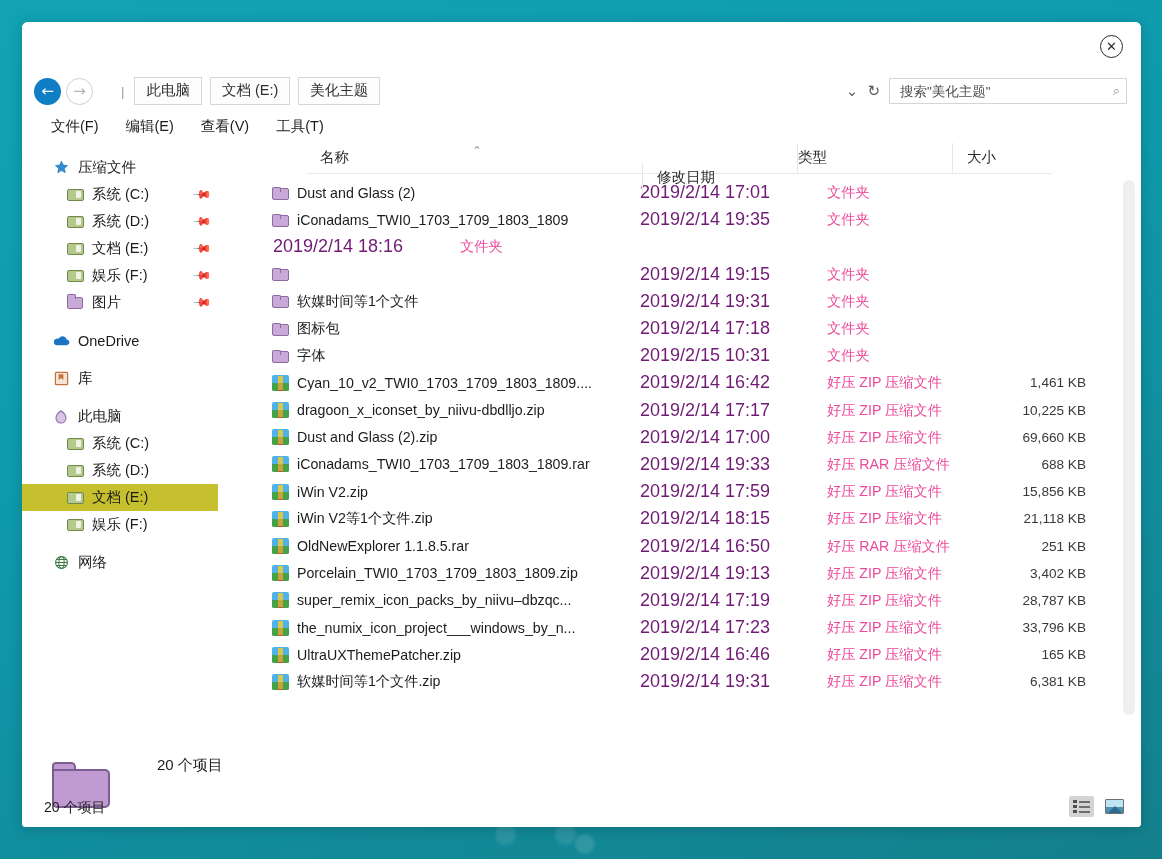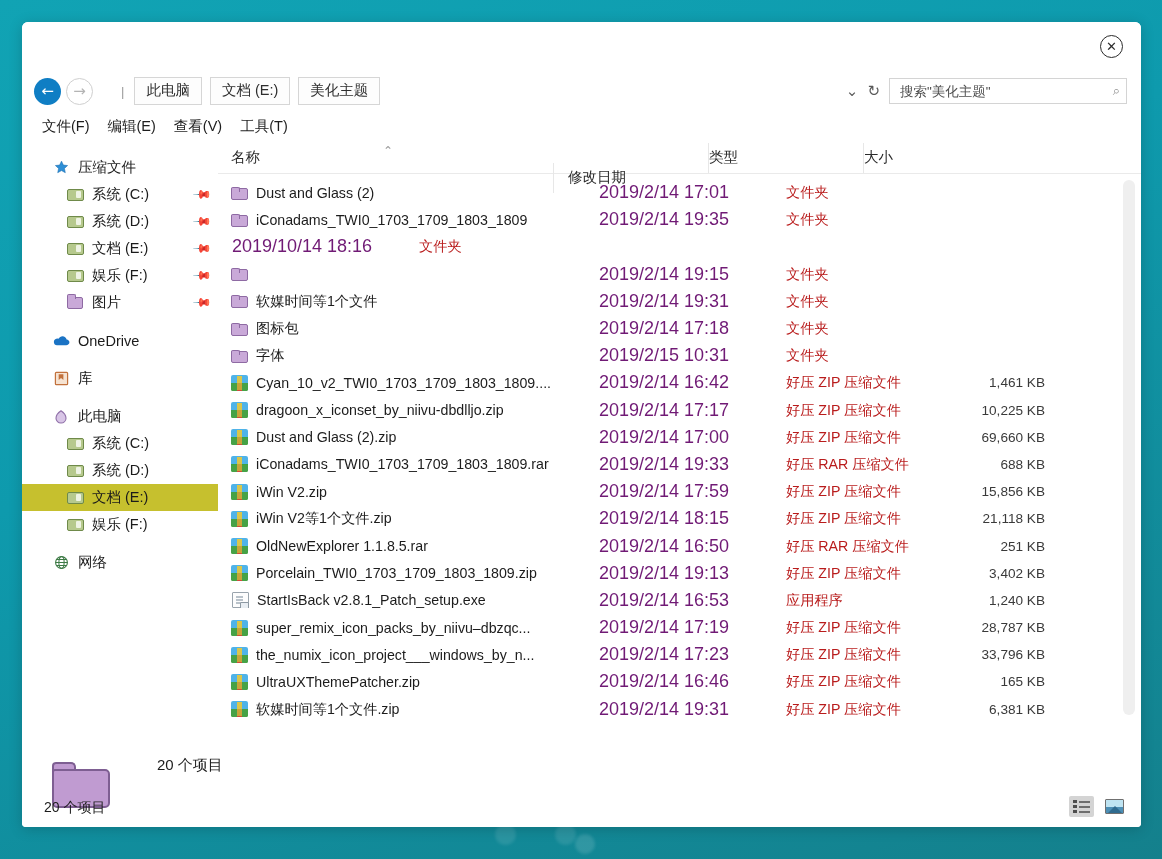--- a/index.html
+++ b/index.html
@@ -150,20 +150,21 @@
     align-items: center;
     padding-left: 20px;
     gap: 18px;
     flex: 0 0 auto;
   }
   .menubar .mitem {
     font-size: 14.5px;
     color: #1d1d1d;
     cursor: pointer;
     white-space: nowrap;
+    margin-left: 9px;
   }
 
   
   .bodysplit {
     flex: 1 1 auto;
     display: flex;
     min-height: 0;
     position: relative;
   }
 
@@ -239,20 +240,21 @@
     border-radius: 2px 2px 0 0;
   }
 
   
   .listpane {
     flex: 1 1 auto;
     min-width: 0;
     display: flex;
     flex-direction: column;
     position: relative;
+    align-items: center;
   }
   .colhead {
     height: 34px;
     display: flex;
     align-items: center;
     border-bottom: 1px solid #eaeaea;
     flex: 0 0 auto;
     position: relative;
     padding-top: 2px;
   }
@@ -262,21 +264,21 @@
     position: relative;
     height: 30px;
     display: flex;
     align-items: center;
     cursor: pointer;
   }
   .colhead .ch + .ch { border-left: 1px solid #e7e7e7; }
   .ch.c-name { width: 335px; padding-left: 13px; }
   .ch.c-date { width: 155px; padding-left: 14px; margin-top: 40px; }
   .ch.c-type { width: 155px; }
-  .ch.c-size { width: 100px; }
+  .ch.c-size { width: 100px; padding-left: 14px; }
   .sort-caret {
     position: absolute;
     left: 165px;
     top: 1px;
     font-size: 12px;
     color: #9d9d9d;
     font-family: "DejaVu Sans", sans-serif;
   }
 
   .rows {
@@ -287,21 +289,21 @@
   .frow {
     height: 27.2px;
     display: flex;
     align-items: center;
     cursor: default;
     gap: 32px;
   }
   .cell { font-size: 14.2px; color: #1c1c1c; white-space: nowrap; overflow: hidden; }
   .cell.name { width: 335px; padding-left: 13px; display: flex; align-items: center; gap: 8px; }
   .cell.date { width: 155px; padding-left: 14px; color: #701a75; font-size: 18px; }
-  .cell.type { width: 155px; padding-left: 14px; color: #b91c1c; }
+  .cell.type { width: 155px; padding-left: 14px; color: #ec4899; }
   .cell.size { width: 100px; padding-left: 14px; color: #3a3a3a; text-align: right; padding-right: 14px; font-size: 13.6px; display: block; }
 
   .fname { overflow: hidden; text-overflow: ellipsis; white-space: nowrap; }
 
   
   .ri { width: 17px; height: 15px; flex: 0 0 17px; position: relative; }
   .ri-folder {
     background: #c9a9d8;
     border: 1.2px solid #8e6aa3;
     border-radius: 1px 2px 2px 2px;
@@ -675,21 +677,21 @@
           <div class="frow">
             <div class="cell name">
               <span class="ri ri-folder"></span>
               <span class="fname">iConadams_TWI0_1703_1709_1803_1809</span>
             </div>
             <div class="cell date">2019/2/14 19:35</div>
             <div class="cell type">文件夹</div>
             <div class="cell size"></div>
           </div>
           <div class="frow">
-            <div class="cell date">2019/10/14 18:16</div>
+            <div class="cell date">2019/2/14 18:16</div>
             <div class="cell type">文件夹</div>
             <div class="cell size"></div>
           </div>
           <div class="frow">
             <div class="cell name">
               <span class="ri ri-folder"></span>
             </div>
             <div class="cell date">2019/2/14 19:15</div>
             <div class="cell type">文件夹</div>
             <div class="cell size"></div>
@@ -785,29 +787,20 @@
             <div class="cell size">251 KB</div>
           </div>
           <div class="frow">
             <div class="cell name">
               <span class="ri ri-arch"></span>
               <span class="fname">Porcelain_TWI0_1703_1709_1803_1809.zip</span>
             </div>
             <div class="cell date">2019/2/14 19:13</div>
             <div class="cell type">好压 ZIP 压缩文件</div>
             <div class="cell size">3,402 KB</div>
-          </div>
-          <div class="frow">
-            <div class="cell name">
-              <span class="ri ri-exe"></span>
-              <span class="fname">StartIsBack   v2.8.1_Patch_setup.exe</span>
-            </div>
-            <div class="cell date">2019/2/14 16:53</div>
-            <div class="cell type">应用程序</div>
-            <div class="cell size">1,240 KB</div>
           </div>
           <div class="frow">
             <div class="cell name">
               <span class="ri ri-arch"></span>
               <span class="fname">super_remix_icon_packs_by_niivu–dbzqc...</span>
             </div>
             <div class="cell date">2019/2/14 17:19</div>
             <div class="cell type">好压 ZIP 压缩文件</div>
             <div class="cell size">28,787 KB</div>
           </div>

